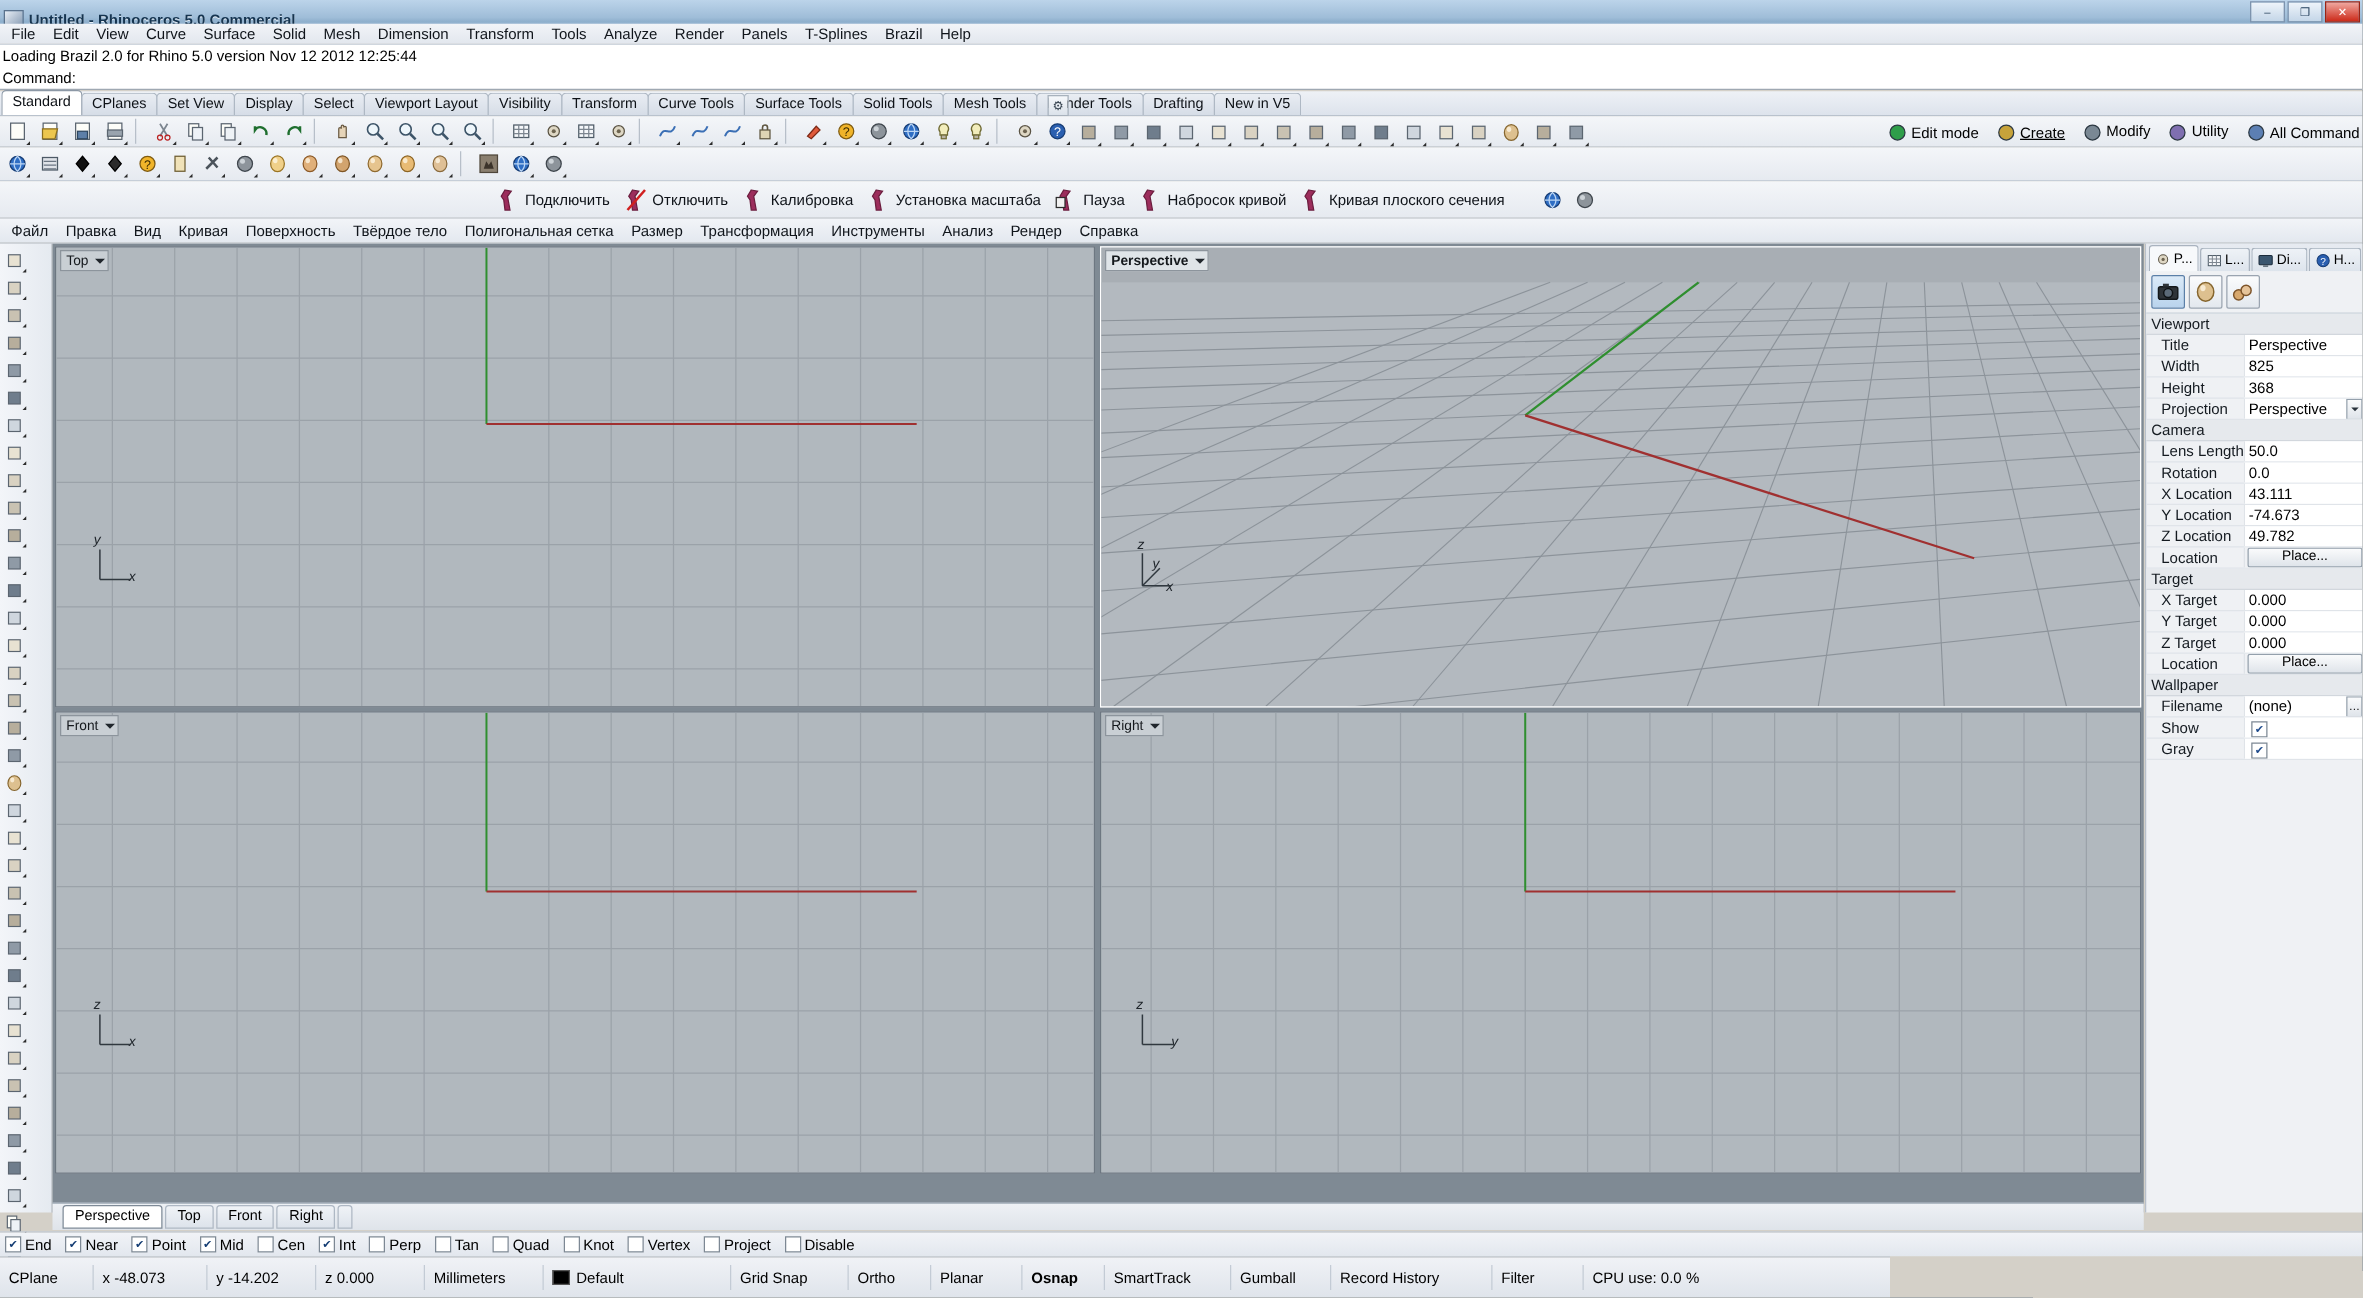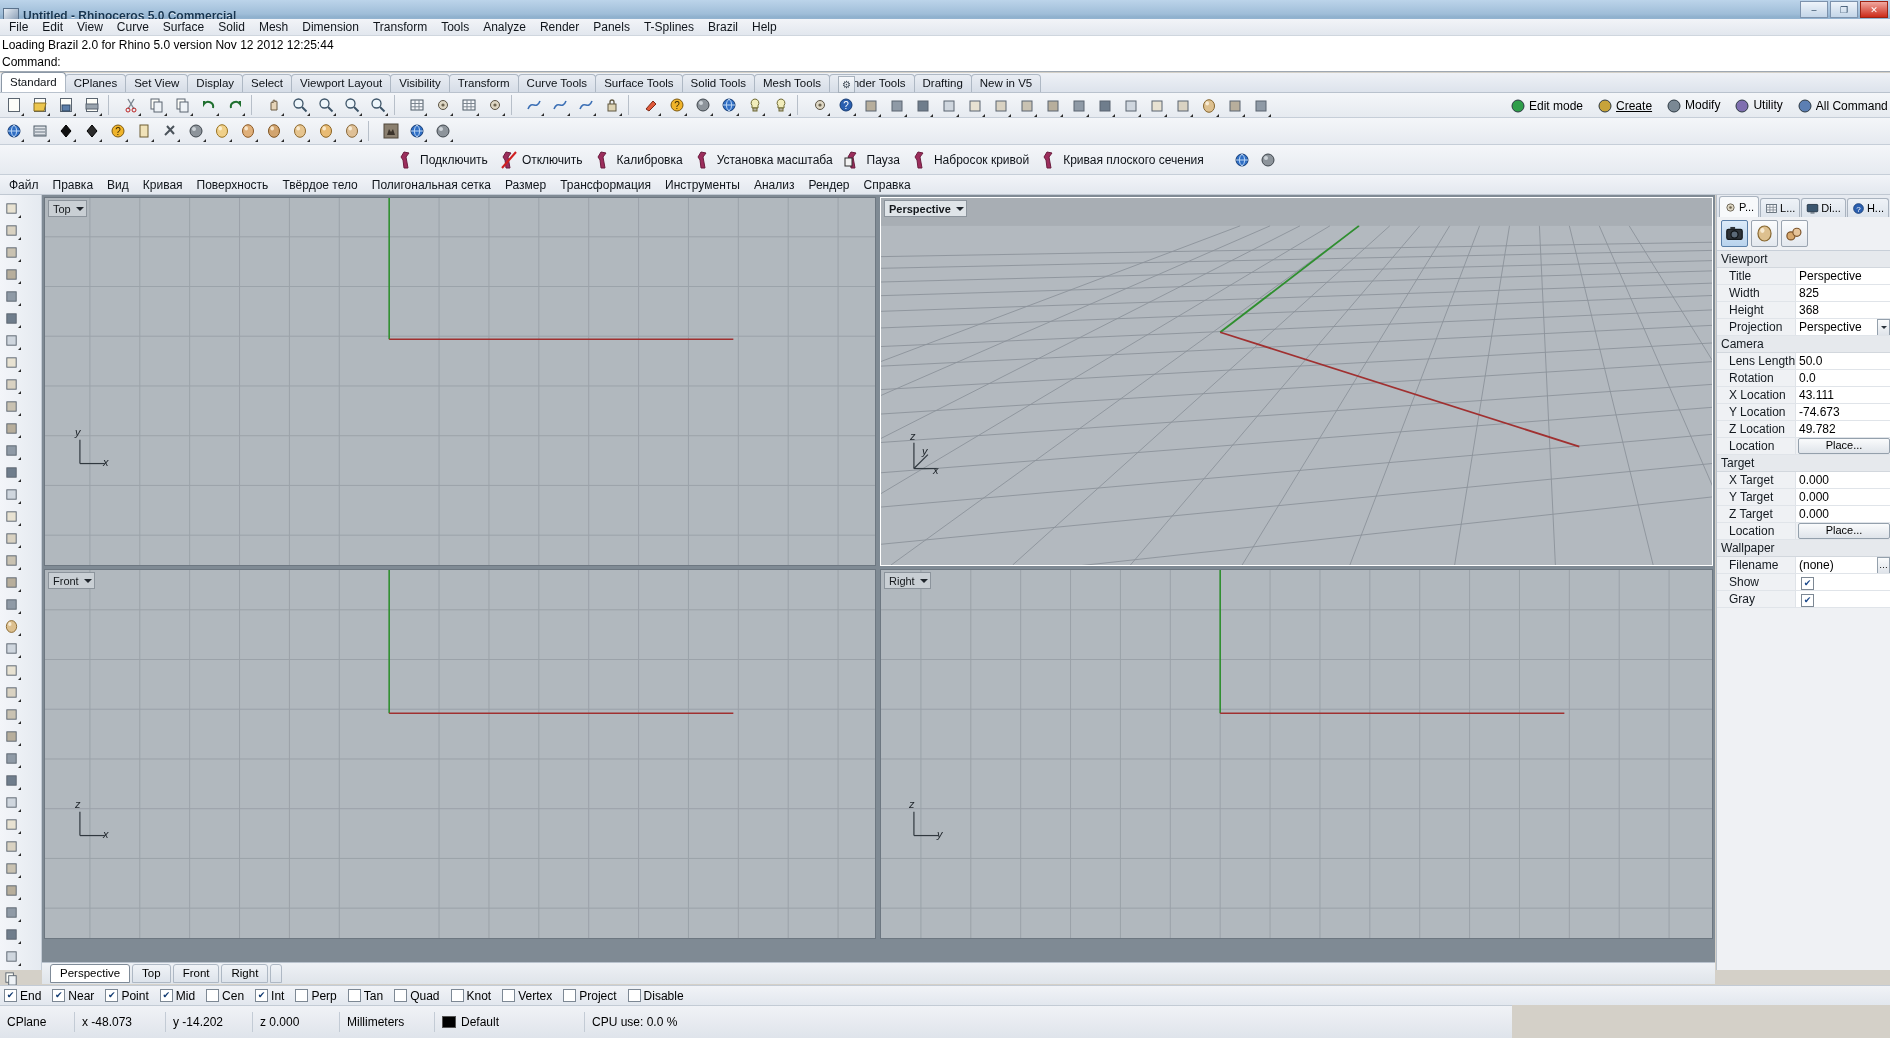--- a/index.html
+++ b/index.html
@@ -1394,16 +1394,26 @@
   <div class="status">
     <div class="sc" style="width:60px">CPlane</div>
     <div class="sc" style="width:76px">x -48.073</div>
     <div class="sc" style="width:72px">y -14.202</div>
     <div class="sc" style="width:72px">z 0.000</div>
     <div class="sc" style="width:80px">Millimeters</div>
     <div class="sc" style="width:135px">
       <span class="swatch"></span>
       <span>Default</span>
     </div>
+    <div id="statustoggles" style="display:flex">
+        <div class="sc" style="min-width: 79px;">Grid Snap</div>
+        <div class="sc" style="min-width: 51px;">Ortho</div>
+        <div class="sc" style="min-width: 58px;">Planar</div>
+        <div class="sc bold" style="min-width: 51px;">Osnap</div>
+        <div class="sc" style="min-width: 86px;">SmartTrack</div>
+        <div class="sc" style="min-width: 65px;">Gumball</div>
+        <div class="sc" style="min-width: 114px;">Record History</div>
+        <div class="sc" style="min-width: 58px;">Filter</div>
+      </div>
     <div class="sc" style="border-right:none">CPU use: 0.0 %</div>
   </div>
 
 </div>
 
 </body></html>

